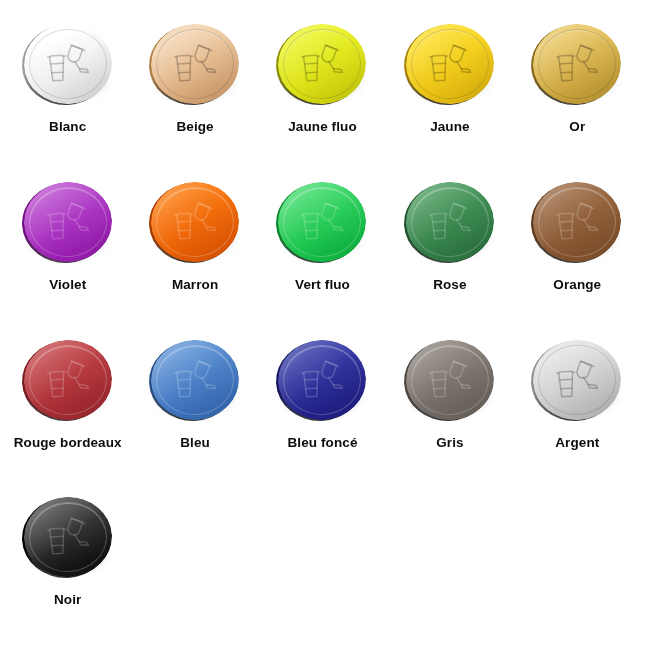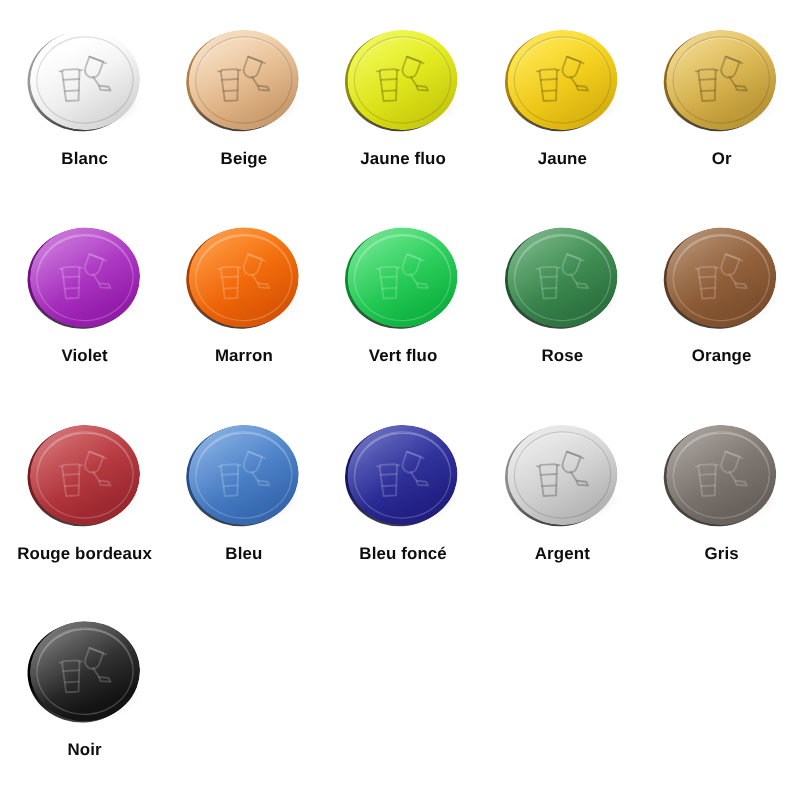--- a/index.html
+++ b/index.html
@@ -459,20 +459,44 @@
   <path d="M35.5 6.5 L31.8 15.2 C30.6 18.2 32.0 21.6 35.0 22.9 C38.0 24.2 41.5 22.8 42.7 19.8 L46.4 11.1 Z"></path>
   <path d="M37.6 22.8 L42.0 30.2"></path>
   <path d="M42.0 30.2 L49.5 31.4 L51.0 34.5 L43.0 33.5 Z"></path>
 </svg>
           </div>
         </div>
       </div>
       <div class="token-label">Bleu foncé</div>
     </div>
     <div class="token-cell">
+      <div class="token-wrap tone-dark">
+        <div class="token-shadow"></div>
+        <div class="token-edge" style="background: linear-gradient(rgb(76, 70, 65) 0%, rgb(76, 70, 65) 60%, rgba(0, 0, 0, 0.75) 100%);"></div>
+        <div class="token-disc">
+          <div class="token-face" style="background: linear-gradient(160deg, rgb(138, 130, 124) 0%, rgb(138, 130, 124) 22%, rgb(111, 104, 98) 78%, rgb(111, 104, 98) 100%);"></div>
+          <div class="token-gloss"></div>
+          <div class="token-ring"></div>
+          <div class="token-emblem">
+<svg viewBox="0 0 62 50" xmlns="http://www.w3.org/2000/svg">
+  <path d="M11 17 L13.5 17 L14 16 L26 16 L26.5 17 L29 17"></path>
+  <path d="M13 17 L15 41 L25 41 L27 17"></path>
+  <path d="M13.6 24 L26.4 24"></path>
+  <path d="M14.4 33 L25.6 33"></path>
+  <path d="M35.5 6.5 L48.5 12.5"></path>
+  <path d="M35.5 6.5 L31.8 15.2 C30.6 18.2 32.0 21.6 35.0 22.9 C38.0 24.2 41.5 22.8 42.7 19.8 L46.4 11.1 Z"></path>
+  <path d="M37.6 22.8 L42.0 30.2"></path>
+  <path d="M42.0 30.2 L49.5 31.4 L51.0 34.5 L43.0 33.5 Z"></path>
+</svg>
+          </div>
+        </div>
+      </div>
+      <div class="token-label">Gris</div>
+    </div>
+    <div class="token-cell">
       <div class="token-wrap tone-light">
         <div class="token-shadow"></div>
         <div class="token-edge" style="background: linear-gradient(rgb(141, 141, 141) 0%, rgb(141, 141, 141) 60%, rgba(0, 0, 0, 0.75) 100%);"></div>
         <div class="token-disc">
           <div class="token-face" style="background: linear-gradient(160deg, rgb(226, 226, 226) 0%, rgb(226, 226, 226) 22%, rgb(194, 194, 194) 78%, rgb(194, 194, 194) 100%);"></div>
           <div class="token-gloss"></div>
           <div class="token-ring"></div>
           <div class="token-emblem">
 <svg viewBox="0 0 62 50" xmlns="http://www.w3.org/2000/svg">
   <path d="M11 17 L13.5 17 L14 16 L26 16 L26.5 17 L29 17"></path>
@@ -485,44 +509,20 @@
   <path d="M42.0 30.2 L49.5 31.4 L51.0 34.5 L43.0 33.5 Z"></path>
 </svg>
           </div>
         </div>
       </div>
       <div class="token-label">Argent</div>
     </div>
     <div class="token-cell">
       <div class="token-wrap tone-dark">
         <div class="token-shadow"></div>
-        <div class="token-edge" style="background: linear-gradient(rgb(76, 70, 65) 0%, rgb(76, 70, 65) 60%, rgba(0, 0, 0, 0.75) 100%);"></div>
-        <div class="token-disc">
-          <div class="token-face" style="background: linear-gradient(160deg, rgb(138, 130, 124) 0%, rgb(138, 130, 124) 22%, rgb(111, 104, 98) 78%, rgb(111, 104, 98) 100%);"></div>
-          <div class="token-gloss"></div>
-          <div class="token-ring"></div>
-          <div class="token-emblem">
-<svg viewBox="0 0 62 50" xmlns="http://www.w3.org/2000/svg">
-  <path d="M11 17 L13.5 17 L14 16 L26 16 L26.5 17 L29 17"></path>
-  <path d="M13 17 L15 41 L25 41 L27 17"></path>
-  <path d="M13.6 24 L26.4 24"></path>
-  <path d="M14.4 33 L25.6 33"></path>
-  <path d="M35.5 6.5 L48.5 12.5"></path>
-  <path d="M35.5 6.5 L31.8 15.2 C30.6 18.2 32.0 21.6 35.0 22.9 C38.0 24.2 41.5 22.8 42.7 19.8 L46.4 11.1 Z"></path>
-  <path d="M37.6 22.8 L42.0 30.2"></path>
-  <path d="M42.0 30.2 L49.5 31.4 L51.0 34.5 L43.0 33.5 Z"></path>
-</svg>
-          </div>
-        </div>
-      </div>
-      <div class="token-label">Gris</div>
-    </div>
-    <div class="token-cell">
-      <div class="token-wrap tone-dark">
-        <div class="token-shadow"></div>
         <div class="token-edge" style="background: linear-gradient(rgb(0, 0, 0) 0%, rgb(0, 0, 0) 60%, rgba(0, 0, 0, 0.75) 100%);"></div>
         <div class="token-disc">
           <div class="token-face" style="background: linear-gradient(160deg, rgb(74, 74, 74) 0%, rgb(74, 74, 74) 22%, rgb(20, 20, 20) 78%, rgb(20, 20, 20) 100%);"></div>
           <div class="token-gloss"></div>
           <div class="token-ring"></div>
           <div class="token-emblem">
 <svg viewBox="0 0 62 50" xmlns="http://www.w3.org/2000/svg">
   <path d="M11 17 L13.5 17 L14 16 L26 16 L26.5 17 L29 17"></path>
   <path d="M13 17 L15 41 L25 41 L27 17"></path>
   <path d="M13.6 24 L26.4 24"></path>

